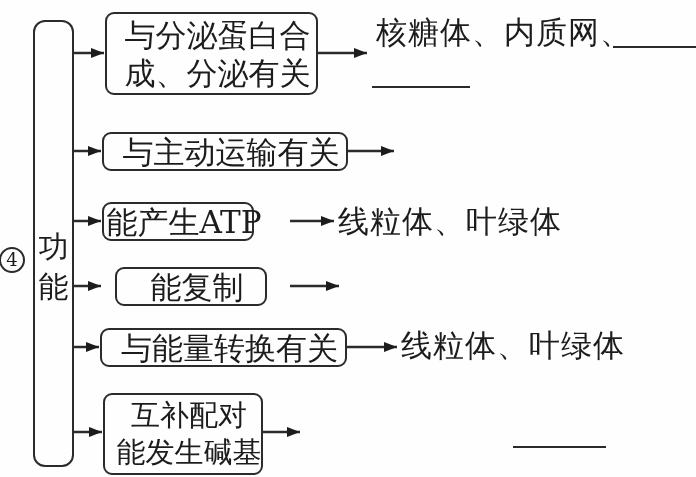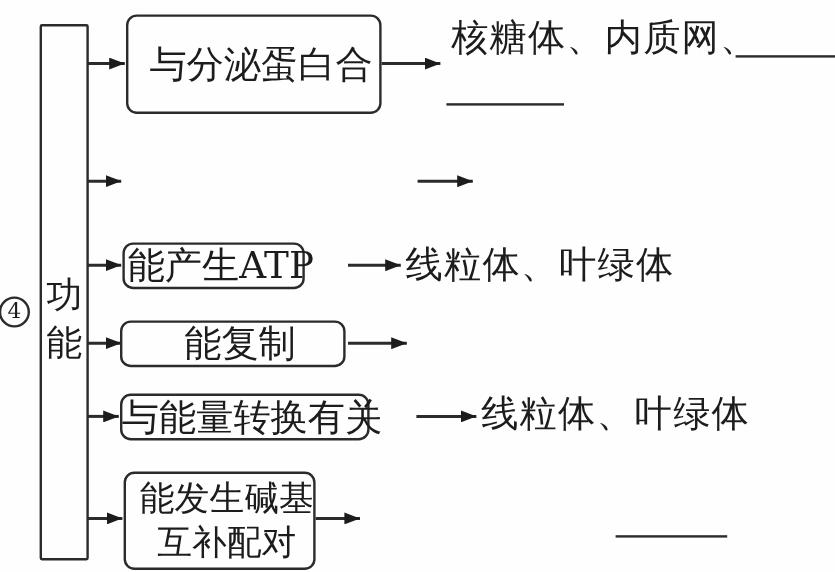--- a/index.html
+++ b/index.html
@@ -20,21 +20,21 @@
     position: absolute;
     left: 0; top: 0;
     width: 696px; height: 477px;
     pointer-events: none;
   }
   .rootbox {
     position: absolute;
     left: 33px; top: 20px;
     width: 41px; height: 447px;
     border: 2.5px solid #2b2b2b;
-    border-radius: 2px;
+    border-radius: 12px;
     box-sizing: border-box;
     background: #fefefe;
   }
   .rootlabel {
     position: absolute;
     left: 0; top: 205px;
     width: 100%;
     text-align: center;
     font-size: 30px;
     line-height: 40px;
@@ -118,39 +118,43 @@
   <div class="circnum">
     <span>4</span>
   </div>
 
   <div class="rootbox">
     <div class="rootlabel">功能</div>
   </div>
 
   <div class="fbox" style="left:105px;top:12px;width:213px;height:83px">
     <span class="bl">与分泌蛋白合</span>
+    <span class="bl">成、分泌有关</span>
   </div>
   <div class="answer" style="left:376px;top:17px">核糖体、内质网、</div>
   <div class="blank" style="left:613px;top:46px;width:83px"></div>
   <div class="blank" style="left:372px;top:86px;width:98px"></div>
 
+  <div class="fbox" style="left:102px;top:132px;width:246px;height:39px">
+    <span class="bl">与主动运输有关</span>
+  </div>
 
   <div class="fbox" style="left:102px;top:202px;width:152px;height:39px">
     <span class="bl">能产生ATP</span>
   </div>
   <div class="answer" style="left:338px;top:206px">线粒体、叶绿体</div>
 
-  <div class="fbox" style="left:100px;top:267px;width:188px;height:39px">
+  <div class="fbox" style="left:115px;top:267px;width:152px;height:39px">
     <span class="bl">能复制</span>
   </div>
 
-  <div class="fbox" style="left:100px;top:328px;width:208px;height:39px">
+  <div class="fbox" style="left:100px;top:328px;width:247px;height:39px">
     <span class="bl">与能量转换有关</span>
   </div>
   <div class="answer" style="left:401px;top:330px">线粒体、叶绿体</div>
 
   <div class="fbox" style="left:103px;top:393px;width:160px;height:82px;font-size:29px;line-height:37px">
+    <span class="bl">互补配对</span>
     <span class="bl">能发生碱基</span>
-    <span class="bl">互补配对</span>
   </div>
   <div class="blank" style="left:513px;top:446px;width:93px"></div>
 
 </div>
 
 </body></html>

